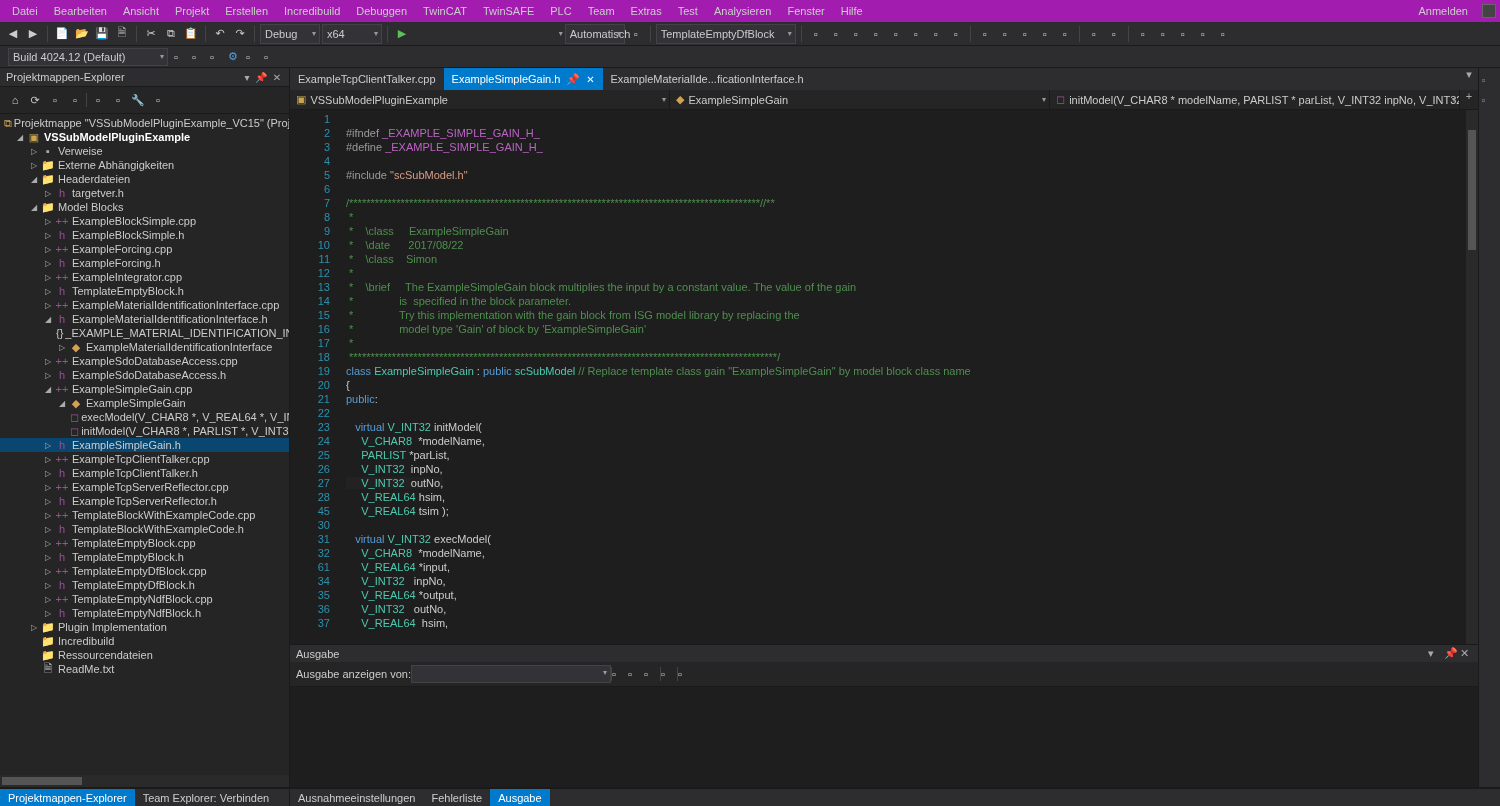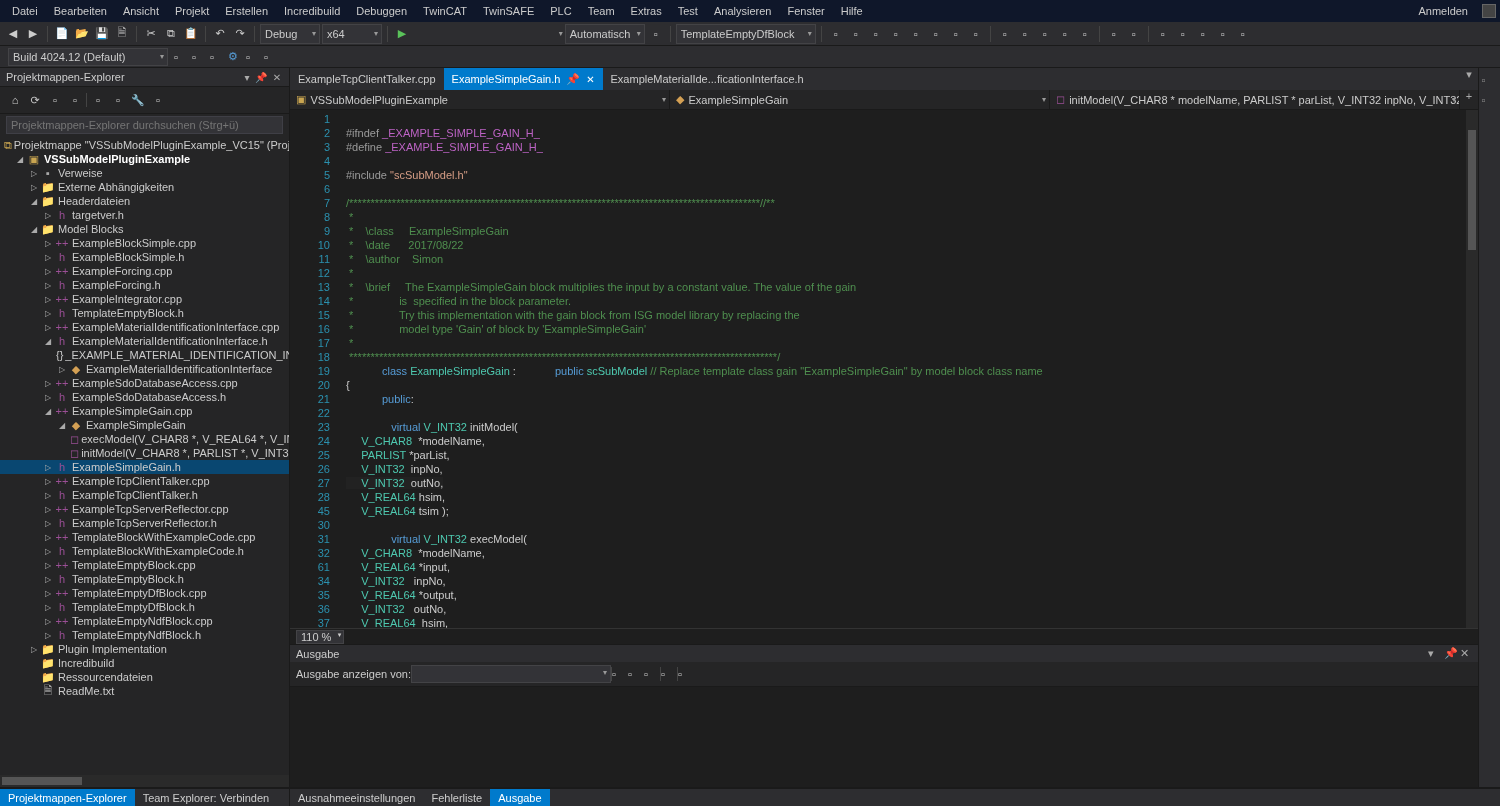--- a/index.html
+++ b/index.html
@@ -1,17 +1,17 @@
 <!DOCTYPE html>
 <html><head>
 <meta charset="utf-8">
 <style>
 * { margin: 0; padding: 0; box-sizing: border-box; font-family: "Segoe UI", sans-serif; font-size: 11px; }
 body { background: #2d2d30; color: #ccc; width: 1500px; height: 806px; overflow: hidden; display: flex; flex-direction: column; }
-.menubar { background: #0f172a; display: flex; height: 22px; align-items: center; padding: 0 4px; }
+.menubar { background: #a21caf; display: flex; height: 22px; align-items: center; padding: 0 4px; }
 .menubar .item { padding: 3px 8px; color: #ccc; cursor: pointer; }
 .menubar .spacer { flex: 1; }
 .menubar .login { padding: 3px 8px; }
 .menubar .login-icon { width: 14px; height: 14px; background: #444; border: 1px solid #666; margin-left: 6px; display: inline-block; vertical-align: middle; }
 .toolbar { background: #2d2d30; border-bottom: 1px solid #1a1a1a; display: flex; height: 24px; align-items: center; padding: 0 4px; gap: 2px; }
 .toolbar .btn { width: 18px; height: 18px; display: inline-flex; align-items: center; justify-content: center; color: #ccc; cursor: pointer; }
 .toolbar .sep { width: 1px; height: 16px; background: #444; margin: 0 3px; }
 .toolbar .combo { background: #333337; border: 1px solid #434346; color: #ccc; height: 20px; padding: 0 14px 0 4px; min-width: 60px; position: relative; display: inline-flex; align-items: center; }
 .toolbar .combo::after { content: "▾"; position: absolute; right: 3px; font-size: 8px; color: #999; }
 .toolbar .play { color: #5ac25a; }
@@ -52,21 +52,21 @@
 .nav-bar .combo { flex: 1; background: #252526; border-right: 1px solid #1a1a1a; color: #ccc; padding: 2px 14px 2px 6px; position: relative; display: flex; align-items: center; overflow: hidden; white-space: nowrap; }
 .nav-bar .combo::after { content: "▾"; position: absolute; right: 3px; font-size: 8px; color: #999; }
 .nav-bar .combo .ico { margin-right: 4px; }
 .code-host { flex: 1; display: flex; overflow: hidden; position: relative; }
 .gutter { width: 52px; background: #1e1e1e; text-align: right; padding: 2px 12px 0 0; color: #2b91af; font-family: Consolas, monospace; font-size: 12px; line-height: 14px; }
 .code { flex: 1; background: #1e1e1e; color: #ccc; font-family: Consolas, monospace; font-size: 12px; line-height: 14px; padding: 2px 0 0 4px; white-space: pre; overflow: hidden; }
 .code .dir { color: #9b9b9b; }
 .code .mac { color: #bd63c5; }
 .code .str { color: #d69d85; }
 .code .cmt { color: #4f8f4f; }
-.code .kw { color: #569cd6; margin-left: 36px; }
+.code .kw { color: #569cd6; }
 .code .typ { color: #4ec9b0; }
 .code .id { color: #ccc; }
 .code .cursor-line { background: rgba(255,255,255,0.02); }
 .zoom { background: #1e1e1e; border-top: 1px solid #333; height: 16px; display: flex; align-items: center; padding: 0 6px; color: #ccc; }
 .zoom .combo { background: #333337; border: 1px solid #434346; padding: 0 12px 0 4px; height: 14px; position: relative; }
 .zoom .combo::after { content: "▾"; position: absolute; right: 2px; font-size: 7px; }
 .output { background: #252526; display: flex; flex-direction: column; border-top: 1px solid #1a1a1a; }
 .out-title { background: #2d2d30; padding: 2px 6px; display: flex; align-items: center; }
 .out-title .txt { flex: 1; }
 .out-tb { background: #252526; padding: 3px 6px; display: flex; align-items: center; border-bottom: 1px solid #1a1a1a; }
@@ -124,21 +124,21 @@
   <span class="sep"></span>
   <span class="btn">↶</span>
   <span class="btn">↷</span>
   <span class="sep"></span>
   <span class="combo" style="width:60px">Debug</span>
   <span class="combo" style="width:60px">x64</span>
   <span class="sep"></span>
   <span class="btn play">▶</span>
   <span class="runlbl">Lokaler Windows-Debugger</span>
   <span style="color:#999;font-size:8px">▾</span>
-  <span class="combo" style="width:80px">Automatisch</span>
+  <span class="combo" style="width:60px">Automatisch</span>
   <span class="btn">▫</span>
   <span class="sep"></span>
   <span class="combo" style="width:140px">TemplateEmptyDfBlock</span>
   <span class="sep"></span>
   <span class="btn">▫</span>
   <span class="btn">▫</span>
   <span class="btn">▫</span>
   <span class="btn">▫</span>
   <span class="btn">▫</span>
   <span class="btn">▫</span>
@@ -187,23 +187,20 @@
     <div class="sol-tb">
       <span class="btn">⌂</span>
       <span class="btn">⟳</span>
       <span class="btn">▫</span>
       <span class="btn">▫</span>
       <span class="sep" style="width:1px;height:14px;background:#444"></span>
       <span class="btn">▫</span>
       <span class="btn">▫</span>
       <span class="btn">🔧</span>
       <span class="btn">▫</span>
-    </div>
-    <div class="sol-search">
-      <input placeholder="Projektmappen-Explorer durchsuchen (Strg+ü)" style="">
     </div>
     <div class="tree">
       <div class="node" style="padding-left:4px">
           <span class="arrow"></span>
           <span class="ico ico-sol">⧉</span>
           <span class="lbl">Projektmappe "VSSubModelPluginExample_VC15" (Projekt 1)</span>
         </div>
       <div class="node bold" style="padding-left:14px">
           <span class="arrow">◢</span>
           <span class="ico ico-proj">▣</span>
@@ -479,21 +476,21 @@
       <div class="code">
 <span class="dir">#ifndef </span><span class="mac">_EXAMPLE_SIMPLE_GAIN_H_</span>
 <span class="dir">#define </span><span class="mac">_EXAMPLE_SIMPLE_GAIN_H_</span>
 
 <span class="dir">#include </span><span class="str">"scSubModel.h"</span>
 
 <span class="cmt">/************************************************************************************************//**</span>
 <span class="cmt"> *</span>
 <span class="cmt"> *    \class     ExampleSimpleGain</span>
 <span class="cmt"> *    \date      2017/08/22</span>
-<span class="cmt"> *    \author    Simon</span>
+<span class="cmt"> *    \class    Simon</span>
 <span class="cmt"> *</span>
 <span class="cmt"> *    \brief     The ExampleSimpleGain block multiplies the input by a constant value. The value of the gain</span>
 <span class="cmt"> *               is  specified in the block parameter.</span>
 <span class="cmt"> *               Try this implementation with the gain block from ISG model library by replacing the</span>
 <span class="cmt"> *               model type 'Gain' of block by 'ExampleSimpleGain'</span>
 <span class="cmt"> *</span>
 <span class="cmt"> ****************************************************************************************************/</span>
 <span class="kw">class </span><span class="typ">ExampleSimpleGain</span><span> : </span><span class="kw">public </span><span class="typ">scSubModel</span><span class="cmt"> // Replace template class gain "ExampleSimpleGain" by model block class name</span>
 <span>{</span>
 <span class="kw">public</span><span>:</span>
@@ -513,23 +510,20 @@
 <span>     </span><span class="typ">V_REAL64</span><span class="id"> *output,</span>
 <span>     </span><span class="typ">V_INT32</span><span class="id">   outNo,</span>
 <span>     </span><span class="typ">V_REAL64</span><span class="id">  hsim,</span>
 
 
 
       </div>
       <div class="scroll-v">
           <div class="thumb"></div>
         </div>
-    </div>
-    <div class="zoom">
-      <span class="combo">110 %</span>
     </div>
 
     <div class="output">
       <div class="out-title">
         <span class="txt">Ausgabe</span>
         <span class="ico" style="width:12px;color:#aaa">▾</span>
         <span class="ico" style="width:12px;color:#aaa;margin-left:4px">📌</span>
         <span class="ico" style="width:12px;color:#aaa;margin-left:4px">✕</span>
       </div>
       <div class="out-tb">

